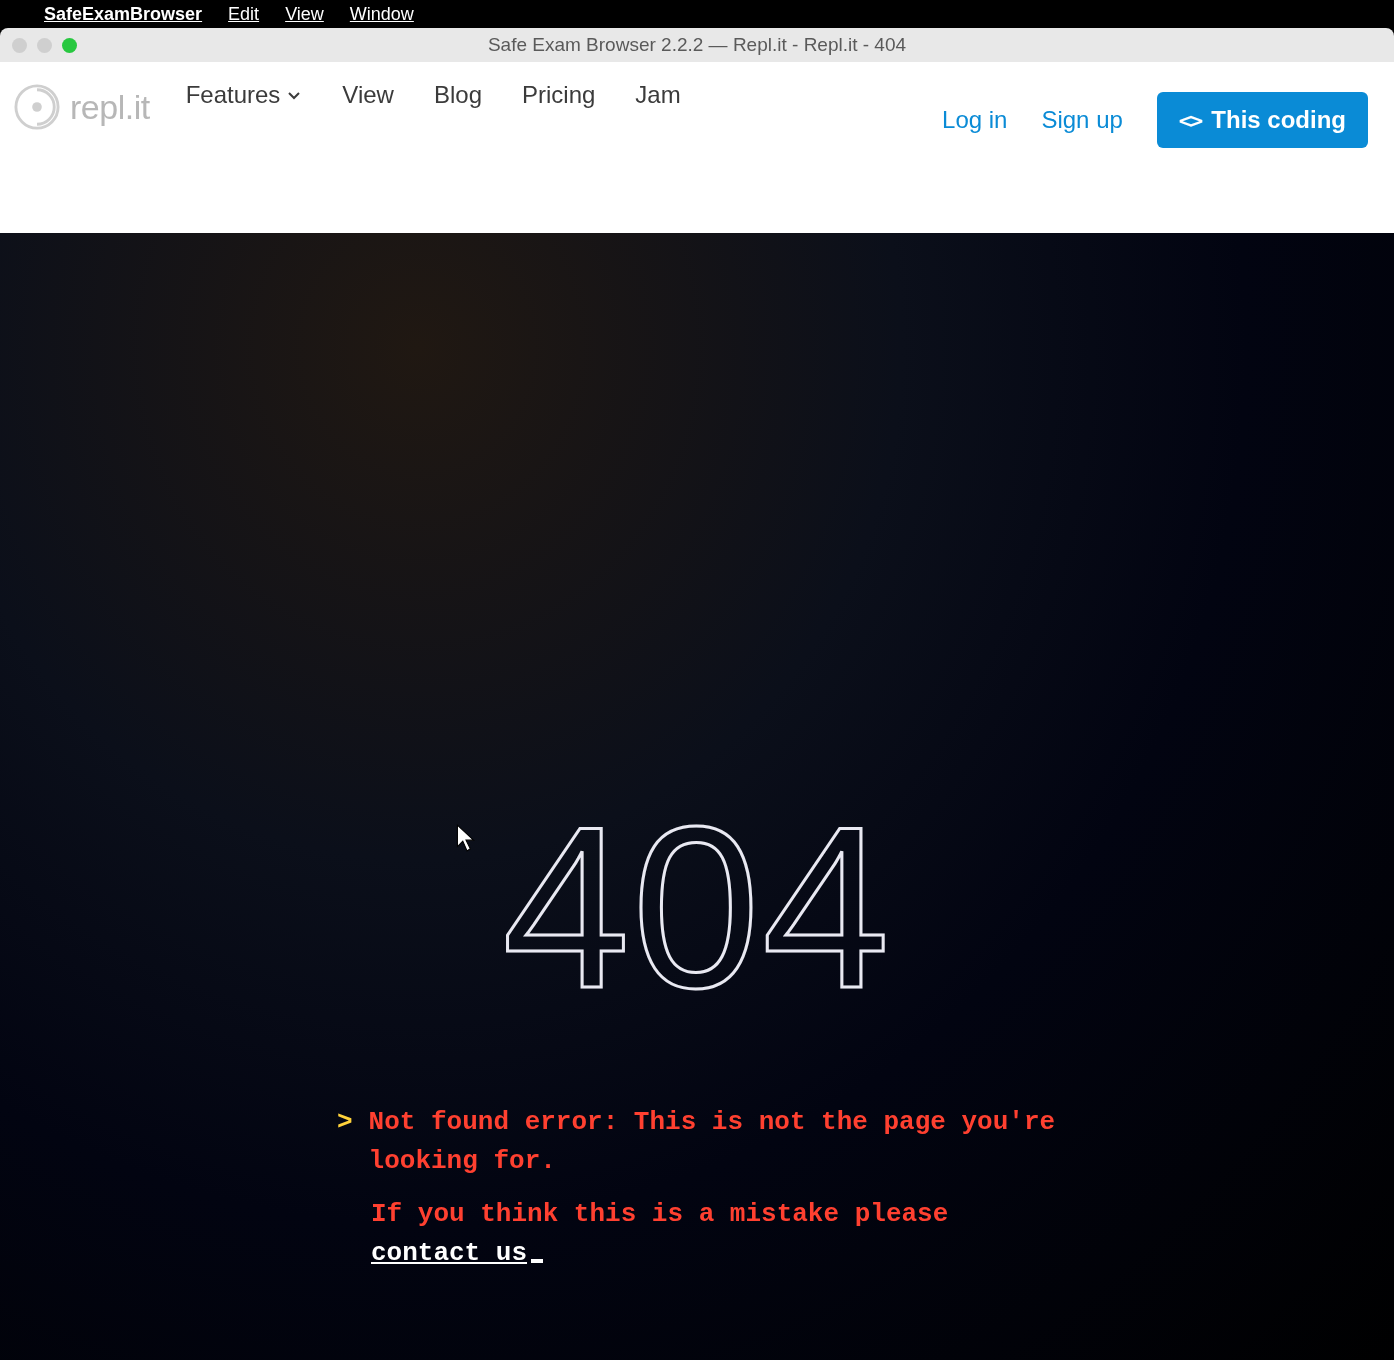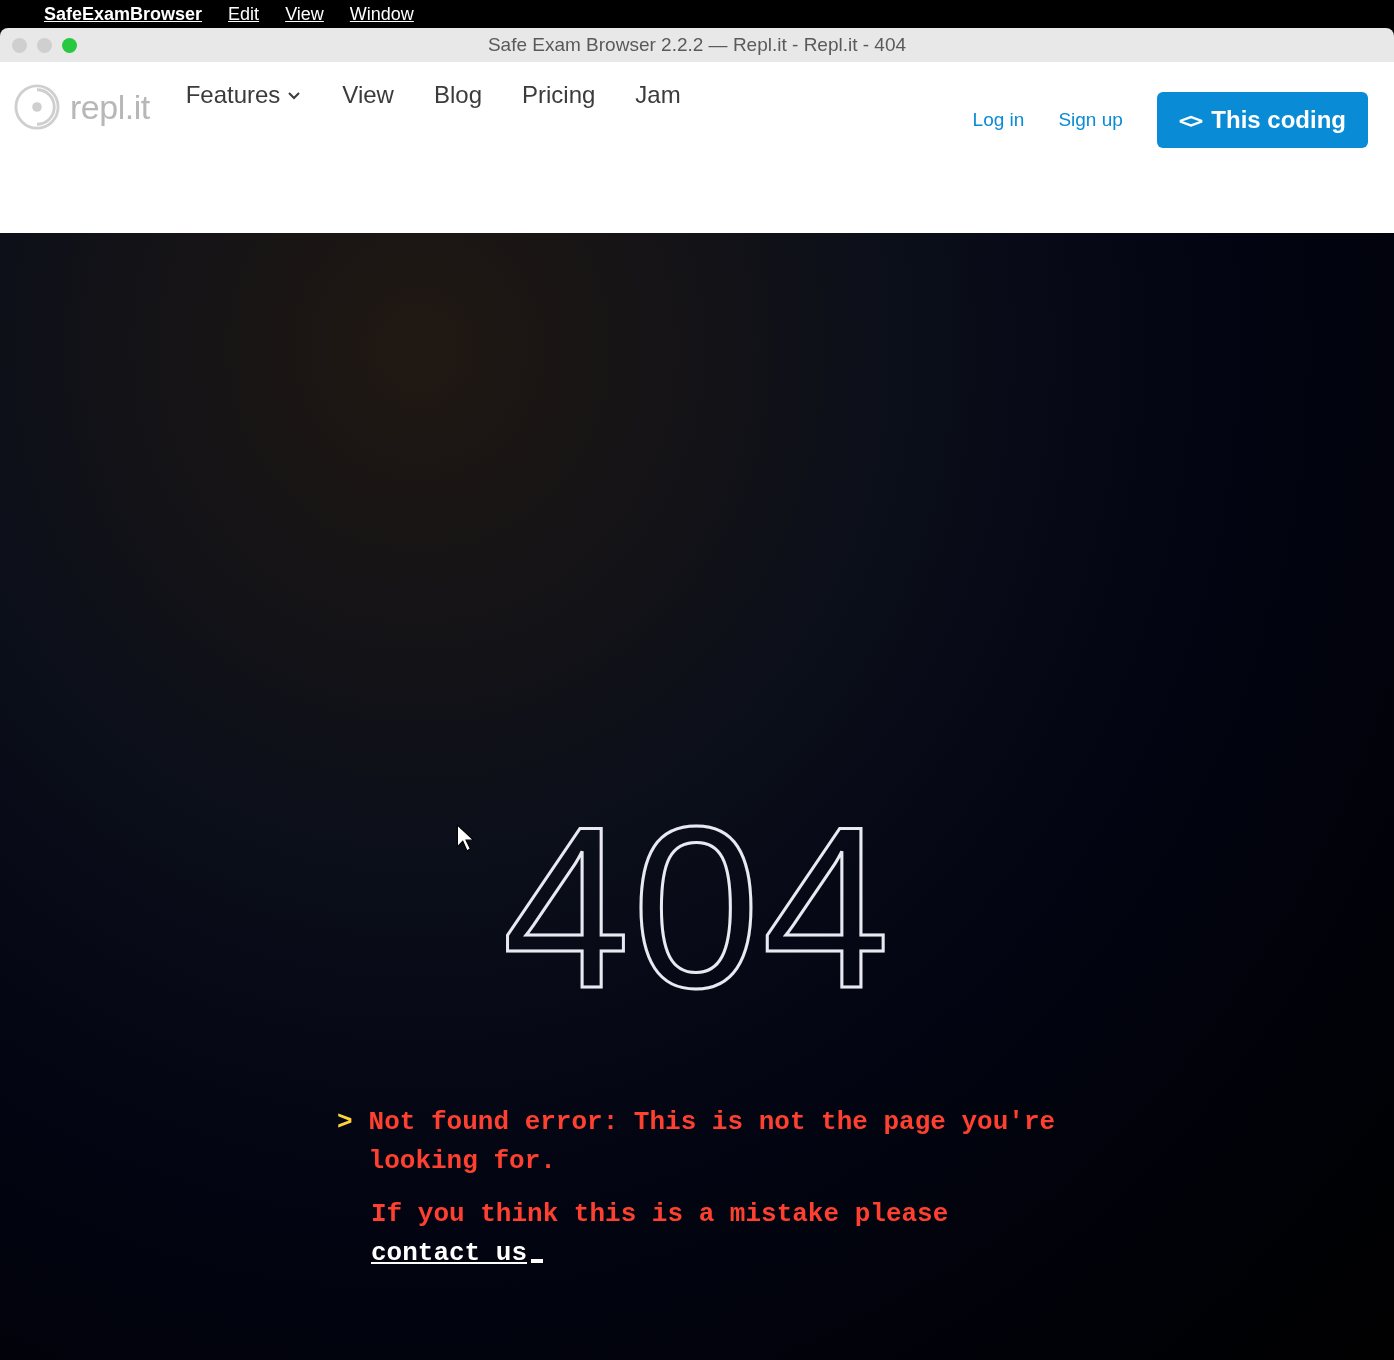--- a/index.html
+++ b/index.html
@@ -69,21 +69,21 @@
     font-size: 24px;
     font-weight: 500;
     display: flex;
     align-items: center;
     gap: 6px;
     cursor: pointer;
   }
   .chev { display:inline-block; }
   .spacer { flex: 1; }
   .auth { display: flex; align-items: center; gap: 34px; margin-top: 14px; }
-  .auth-link { color: #0a8bd6; font-size: 19px; font-weight: 500; cursor: pointer; }
+  .auth-link { color: #0a8bd6; font-size: 24px; font-weight: 500; cursor: pointer; }
   .cta-btn {
     background: #0a8bd6;
     color: #fff;
     border: none;
     border-radius: 6px;
     padding: 14px 22px;
     font-size: 24px;
     font-weight: 700;
     display: flex;
     align-items: center;

